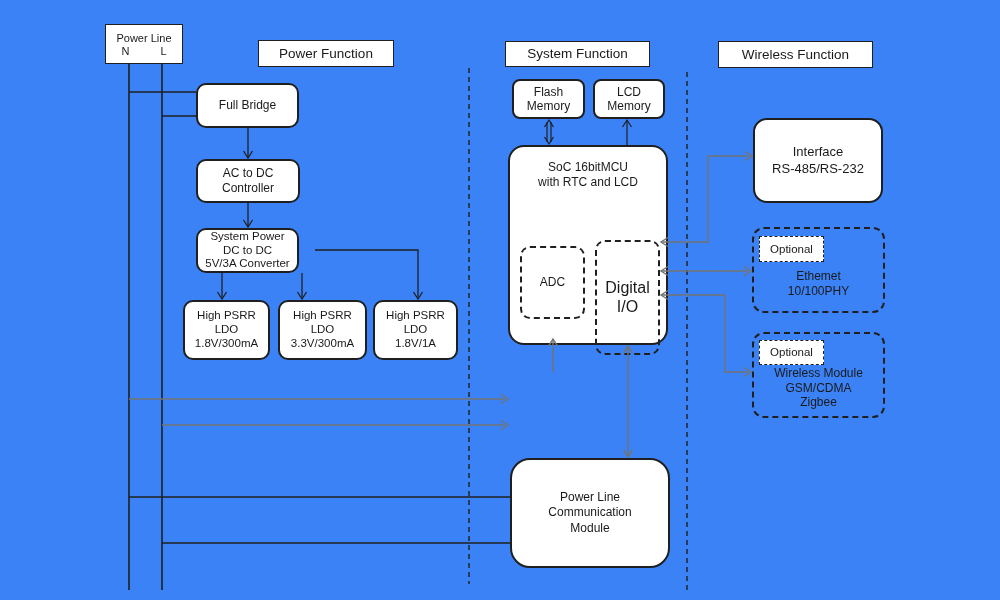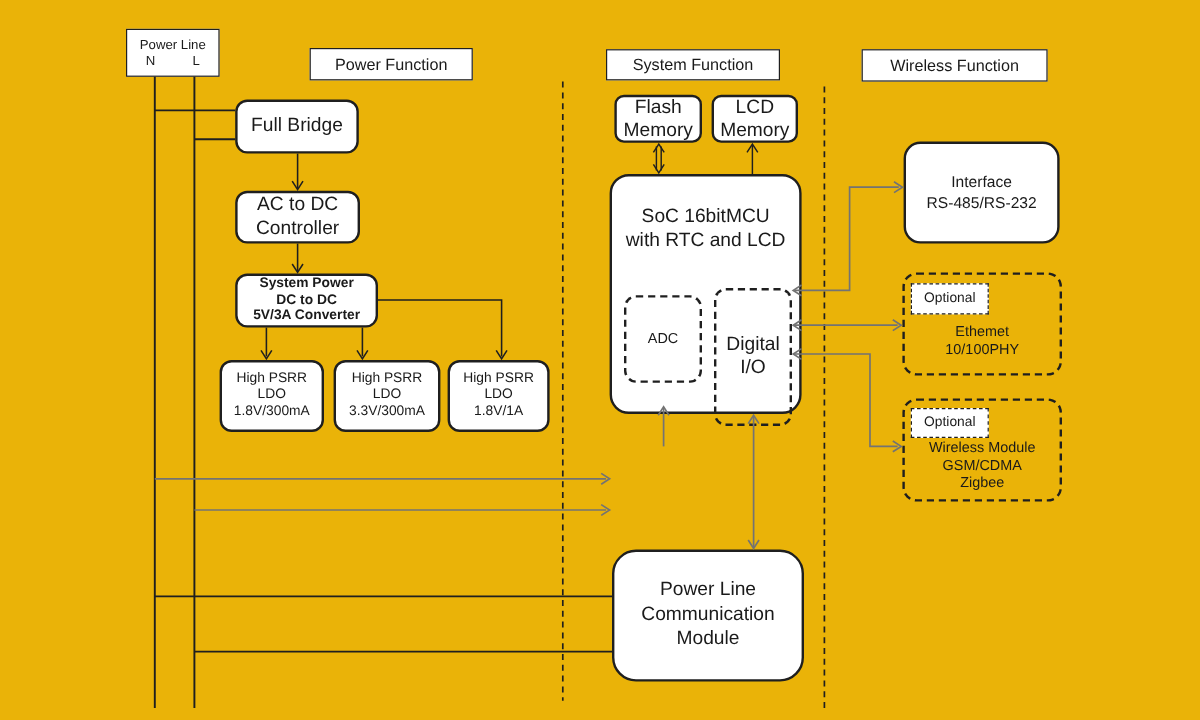--- a/index.html
+++ b/index.html
@@ -1,23 +1,23 @@
 <!DOCTYPE html>
 <html><head>
 <meta charset="utf-8">
 <style>
   html,body{margin:0;padding:0;background:#ffffff;}
   body{font-family:"Liberation Sans",sans-serif;color:#1a1a1a;}
-  .canvas{position:relative;width:1000px;height:600px;background:#eab308;overflow:hidden;}
+  .canvas{position:relative;width:1000px;height:600px;background:#3b82f6;overflow:hidden;}
   .box{position:absolute;box-sizing:border-box;display:flex;align-items:center;justify-content:center;
        text-align:center;background:#fff;z-index:2;}
   .lbl{white-space:pre-line;line-height:1.28;}
   .hdr{border:1px solid #1f1f1f;font-size:13.5px;}
   .plain{border:1px solid #1f1f1f;}
-  .flow{border:2px solid #1f1f1f;border-radius:10px;font-size:16px;}
+  .flow{border:2px solid #1f1f1f;border-radius:10px;font-size:12px;}
   .flow.big{border-radius:16px;}
   .dashedbox{border:2px dashed #1f1f1f;border-radius:12px;background:transparent;}
   .opt-tag{position:absolute;border:1px dashed #1f1f1f;font-size:11.5px;display:flex;
            align-items:center;justify-content:center;background:#fff;}
   .small{font-size:11.5px;}
   .tiny{font-size:11px;}
   .toplabel{align-items:flex-start;}
   svg.wires{position:absolute;left:0;top:0;z-index:5;pointer-events:none;}
   .ln-b{stroke:#1f1f1f;fill:none;}
   .ln-g{stroke:#737373;fill:none;}
@@ -47,21 +47,21 @@
 
   <div class="box flow" style="left:196px;top:83px;width:103px;height:45px;">
     <span class="lbl">Full Bridge</span>
   </div>
 
   <div class="box flow" style="left:196px;top:159px;width:104px;height:44px;">
     <span class="lbl">AC to DC
 Controller</span>
   </div>
 
-  <div class="box flow small" style="left:196px;top:228px;width:119px;height:45px;font-weight:bold;">
+  <div class="box flow small" style="left:196px;top:228px;width:103px;height:45px;">
     <span class="lbl" style="line-height:1.18;">System Power
 DC to DC
 5V/3A Converter</span>
   </div>
 
   <div class="box flow small" style="left:183px;top:300px;width:87px;height:60px;">
     <span class="lbl" style="line-height:1.2;">High PSRR
 LDO
 1.8V/300mA</span>
   </div>
@@ -79,21 +79,21 @@
   <div class="box flow" style="left:512px;top:79px;width:73px;height:40px;border-radius:8px;">
     <span class="lbl" style="line-height:1.2;">Flash
 Memory</span>
   </div>
   <div class="box flow" style="left:593px;top:79px;width:72px;height:40px;border-radius:8px;">
     <span class="lbl" style="line-height:1.2;">LCD
 Memory</span>
   </div>
 
   <div class="box flow big toplabel" style="left:508px;top:145px;width:160px;height:200px;">
-    <span class="lbl" style="margin-top:24px;">SoC 16bitMCU
+    <span class="lbl" style="margin-top:13px;">SoC 16bitMCU
 with RTC and LCD</span>
   </div>
   <div class="box dashedbox" style="left:520px;top:246px;width:65px;height:73px;border-radius:10px;font-size:12px;">
     <span class="lbl">ADC</span>
   </div>
   <div class="box dashedbox" style="left:595px;top:240px;width:65px;height:115px;border-radius:10px;font-size:16px;text-align:center;">
     <span class="lbl" style="line-height:1.15;">Digital
 I/O</span>
   </div>
 

